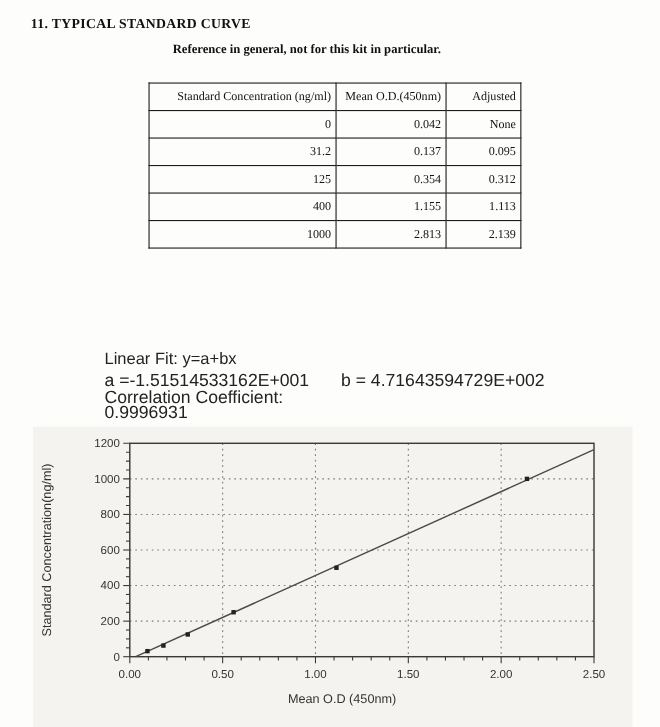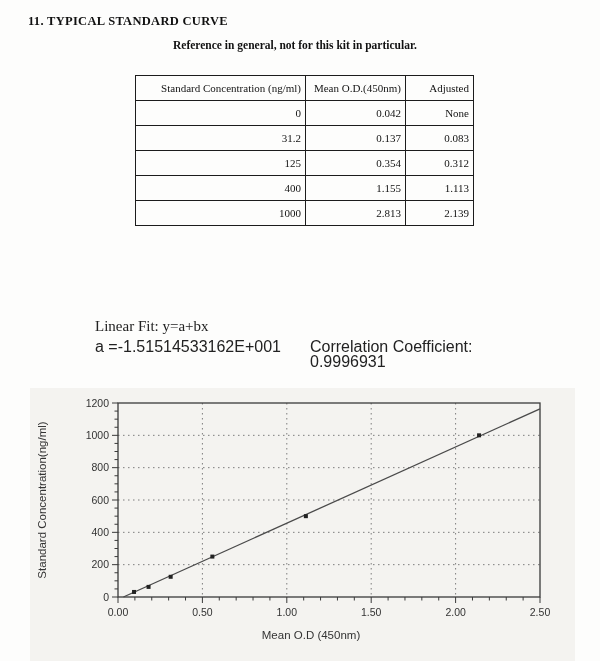--- a/index.html
+++ b/index.html
@@ -9,40 +9,40 @@
     background:#fdfdfc;
     font-family:"Liberation Serif", serif;
     color:#111;
     overflow:hidden;
   }
   .doc-title {
     position:absolute; left:28px; top:14px;
     font-size:12.5px; font-weight:bold; letter-spacing:.3px;
   }
   .doc-subtitle {
-    position:absolute; left:173px; top:39px;
+    position:absolute; left:157px; top:39px;
     font-size:11.5px; font-weight:bold;
   }
   table.std-table {
     position:absolute; left:135px; top:75px;
     border-collapse:collapse; table-layout:fixed;
   }
   table.std-table th, table.std-table td {
     border:1.2px solid #1c1c1c;
     font-size:11px; font-weight:normal;
     text-align:right; vertical-align:middle;
     height:25px; padding:0 4px;
     font-family:"Liberation Serif", serif;
     color:#131313;
   }
   .fit-block {
     position:absolute; left:95px; top:318px; width:430px;
     font-family:"Liberation Sans", sans-serif; color:#222;
   }
-  .fit-title { font-size:15px; margin:0 0 5px 0;font-family:Liberation Serif, serif; }
+  .fit-title { font-size:15px; margin:0 0 5px 0; }
   .fit-grid {
     display:grid; grid-template-columns:215px auto;
     font-size:16px; line-height:14.5px;
   }
   .chart-panel {
     position:absolute; left:30px; top:388px;
     width:545px; height:273px;
     background:#f4f3f0;
   }
   .chart-panel svg { display:block; }
@@ -73,21 +73,21 @@
     </thead>
     <tbody id="table-body">
         <tr>
           <td>0</td>
           <td>0.042</td>
           <td>None</td>
         </tr>
         <tr>
           <td>31.2</td>
           <td>0.137</td>
-          <td>0.083</td>
+          <td>0.095</td>
         </tr>
         <tr>
           <td>125</td>
           <td>0.354</td>
           <td>0.312</td>
         </tr>
         <tr>
           <td>400</td>
           <td>1.155</td>
           <td>1.113</td>
@@ -97,20 +97,21 @@
           <td>2.813</td>
           <td>2.139</td>
         </tr>
       </tbody>
   </table>
 
   <div class="fit-block">
     <div class="fit-title">Linear Fit: y=a+bx</div>
     <div class="fit-grid">
       <div>a =-1.51514533162E+001</div>
+      <div>b = 4.71643594729E+002</div>
       <div>Correlation Coefficient: 0.9996931</div>
     </div>
   </div>
 
   <div class="chart-panel">
     <svg id="chart-svg" width="545" height="273" viewBox="0 0 545 273">
         <line x1="88" y1="176.66666666666669" x2="510" y2="176.66666666666669" stroke="#7d7d7d" stroke-width="1" stroke-dasharray="1.5 3.5"></line>
         <line x1="88" y1="144.33333333333334" x2="510" y2="144.33333333333334" stroke="#7d7d7d" stroke-width="1" stroke-dasharray="1.5 3.5"></line>
         <line x1="88" y1="112" x2="510" y2="112" stroke="#7d7d7d" stroke-width="1" stroke-dasharray="1.5 3.5"></line>
         <line x1="88" y1="79.66666666666669" x2="510" y2="79.66666666666669" stroke="#7d7d7d" stroke-width="1" stroke-dasharray="1.5 3.5"></line>

